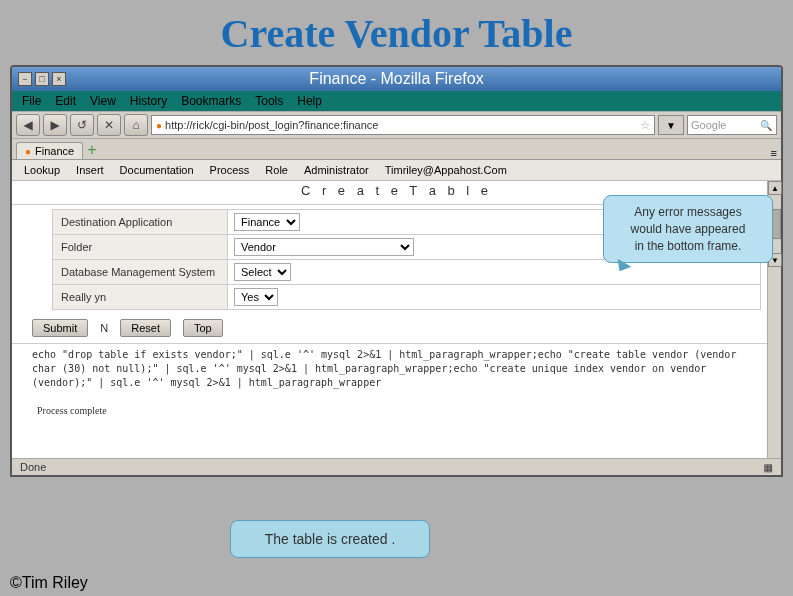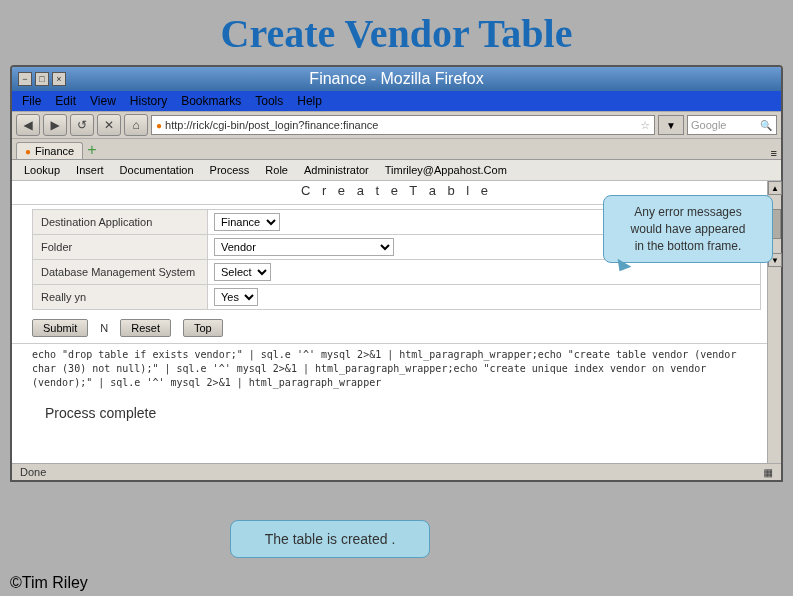--- a/index.html
+++ b/index.html
@@ -45,21 +45,21 @@
     .title-bar-title { flex: 1; text-align: center; font-size: 16px; }
     .win-btn {
       width: 14px; height: 14px;
       border: 1px solid #555;
       display: flex; align-items: center; justify-content: center;
       font-size: 9px; cursor: pointer; background: #d4d0c8; color: #333;
     }
 
     
     .menu-bar {
-      background: #1d4ed8;
+      background: #0f766e;
       display: flex;
       gap: 2px;
       padding: 2px 4px;
       font-size: 12px;
       border-bottom: 1px solid #aaa;
     }
     .menu-item { padding: 1px 6px; cursor: pointer; }
 
     
     .toolbar {
@@ -155,20 +155,21 @@
 
     
     .form-area {
       padding: 4px 20px;
     }
     .form-row {
       display: flex;
       align-items: center;
       border: 1px solid #ccc;
       margin-bottom: -1px;
+      margin-left: 20px;
     }
     .form-label {
       width: 175px;
       background: #f0ede8;
       padding: 4px 8px;
       font-size: 11px;
       color: #333;
       border-right: 1px solid #ccc;
       min-height: 24px;
       display: flex; align-items: center;
@@ -206,24 +207,24 @@
       background: white;
       border-top: 1px solid #ccc;
       padding: 4px 20px;
       font-size: 10px;
       color: #333;
       font-family: monospace;
       min-height: 60px;
       line-height: 1.4;
     }
     .process-complete {
-      font-size: 14px;
-      font-family: Liberation Sans, sans-serif;
-      color: #333;
-      padding: 2px 33px;
+      font-size: 10px;
+      font-family: Liberation Serif, serif;
+      color: #333;
+      padding: 2px 25px;
     }
 
     
     .status-bar {
       background: #d4d0c8;
       border-top: 1px solid #aaa;
       padding: 2px 8px;
       font-size: 11px;
       color: #333;
       display: flex;

